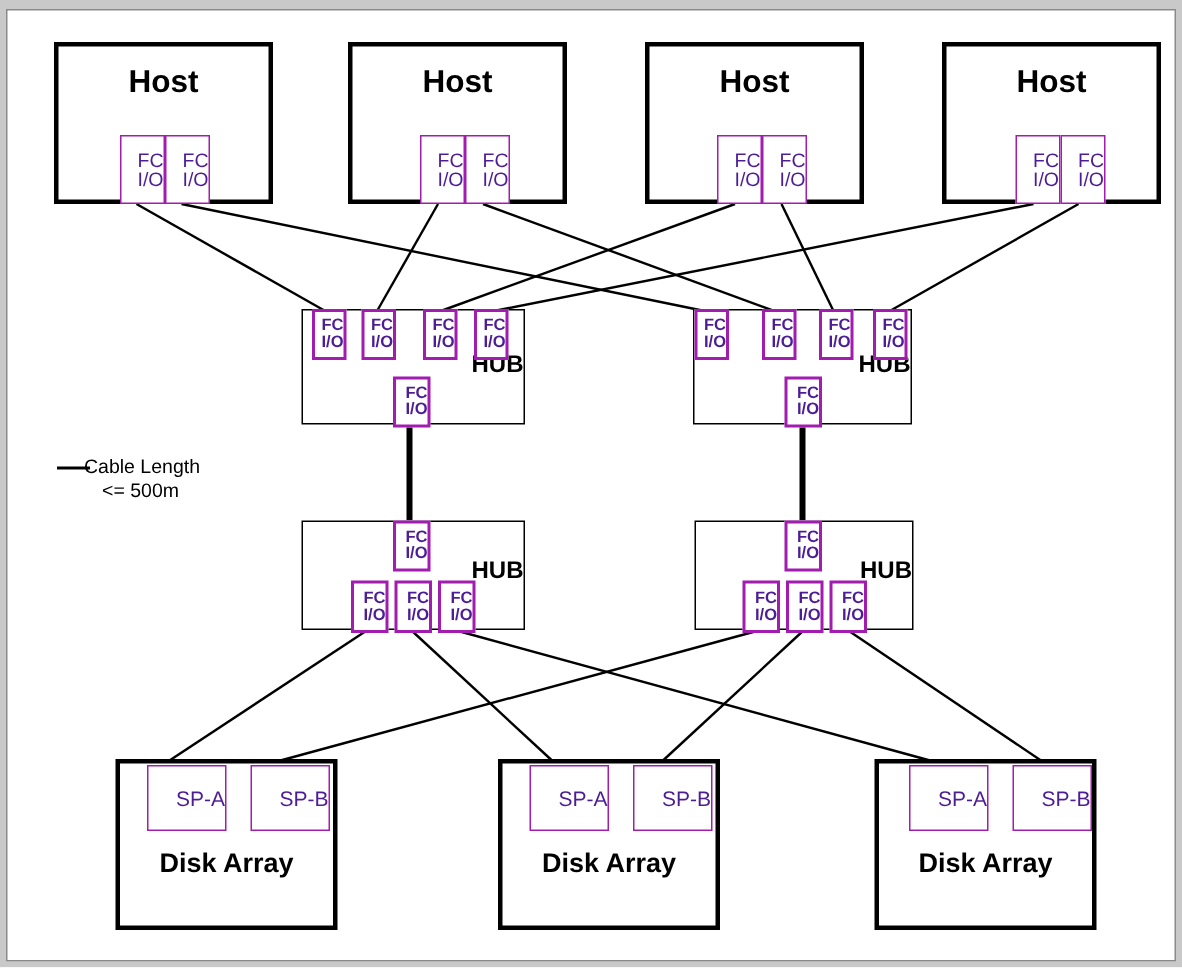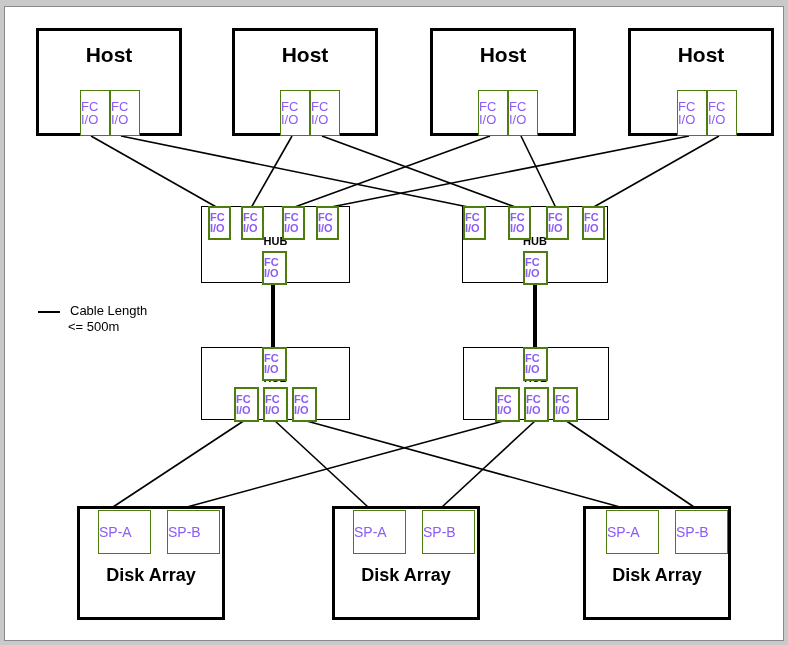--- a/index.html
+++ b/index.html
@@ -54,39 +54,40 @@
     text-align: center;
     font-weight: bold;
     color: #000000;
     white-space: nowrap;
   }
   .host .node-title {
     top: 12px;
     font-size: 21px;
   }
   .hub .node-title {
-    font-size: 11px;
+    font-size: 16px;
+    text-align: right;
   }
   .hub-upper .node-title { top: 28px; }
   .hub-lower .node-title { top: 24px; }
   .array .node-title {
     top: 56px;
     font-size: 18px;
   }
   .port {
     position: absolute;
     box-sizing: border-box;
     background: #ffffff;
-    border: 2px solid #4d7c0f;
+    border: 2px solid #a21caf;
     display: flex;
     flex-direction: column;
-    align-items: flex-start;
+    align-items: flex-end;
     justify-content: center;
     line-height: 1.0;
-    color: #8b5cf6;
+    color: #4c1d95;
   }
   .port-fc {
     font-size: 11px;
     font-weight: bold;
   }
   .port-fc span { display: block; }
   .port-hostfc {
     font-size: 13px;
     font-weight: normal;
     border-width: 1px;
@@ -326,18 +327,18 @@
       <div class="port port-sp" style="left:20px; top:1px; width:53px; height:44px;">
         <span>SP-A</span>
       </div>
       <div class="port port-sp" style="left:89px; top:1px; width:53px; height:44px;">
         <span>SP-B</span>
       </div>
     </div>
 
     <div class="legend" style="left:38px; top:300px;">
       <div class="legend-line" style="left:0px; top:11px; width:22px; height:2px;"></div>
-      <div class="legend-text" style="left:32px; top:3px;">Cable Length</div>
+      <div class="legend-text" style="left:18px; top:3px;">Cable Length</div>
       <div class="legend-text legend-l2" style="left:30px; top:19px; width:110px;">&lt;= 500m</div>
     </div>
 
   </div>
 </div>
 
 </body></html>

